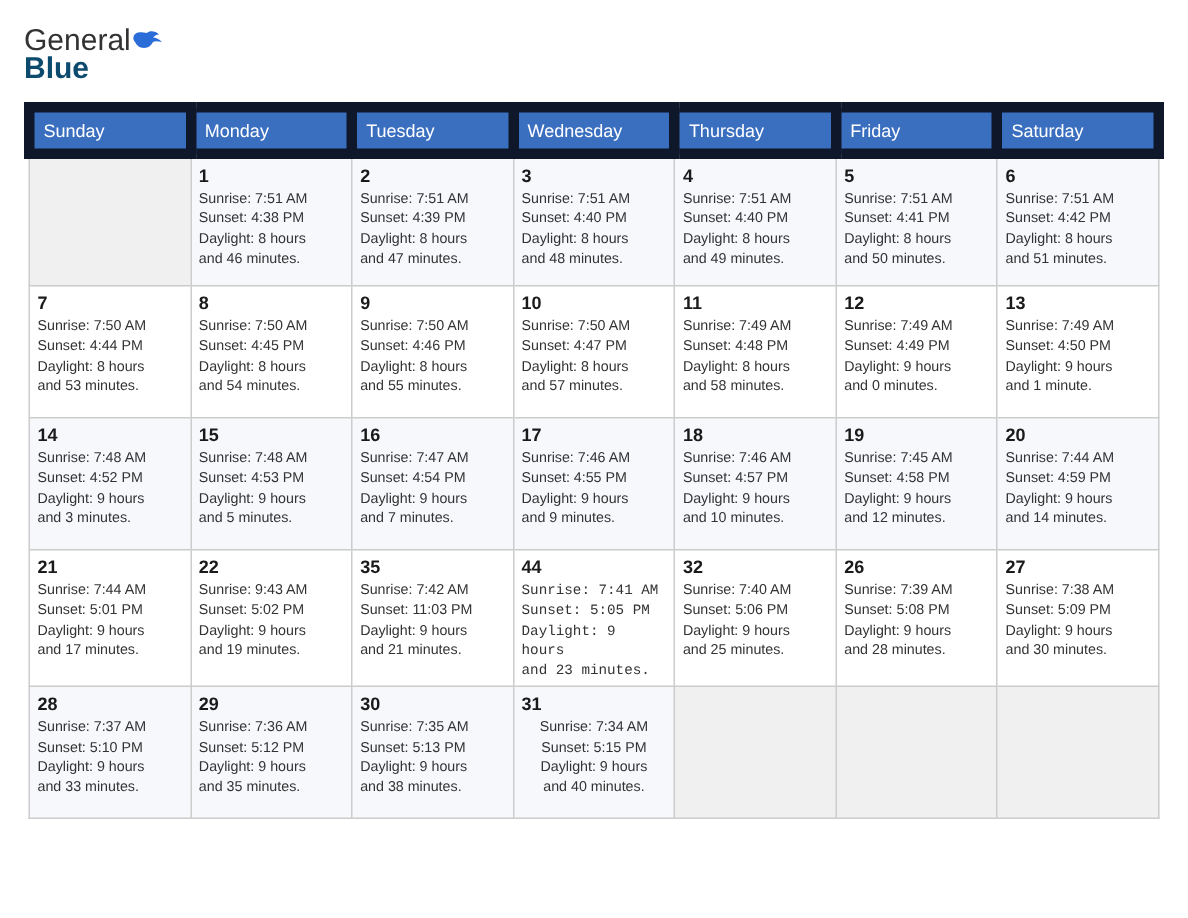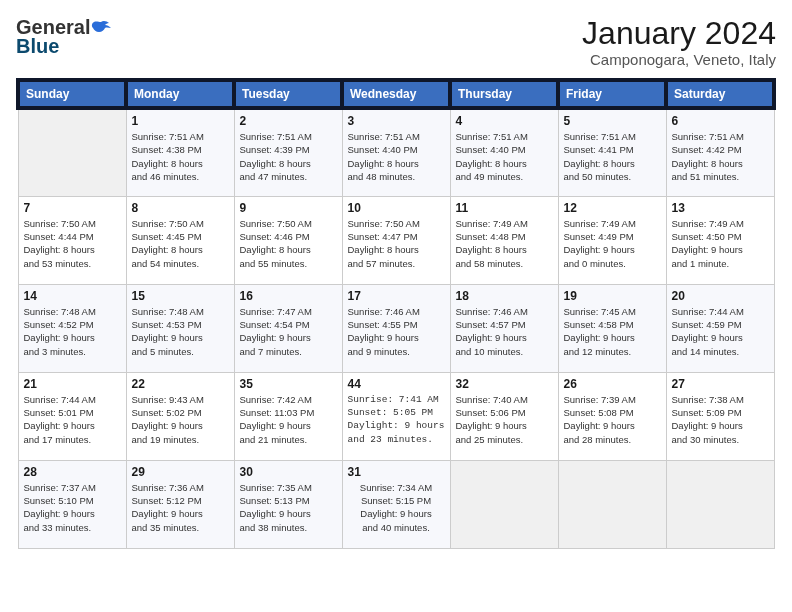--- a/index.html
+++ b/index.html
@@ -41,24 +41,24 @@
     }
     .calendar {
       width: 100%;
       border-collapse: collapse;
       table-layout: fixed;
     }
     .calendar th {
       background: #3a6ebf;
       color: #fff;
       font-size: 12px;
-      font-weight: bold;
+      font-weight: normal;
       padding: 5px 6px;
       text-align: left;
-      border: 4px solid #0f172a;
+      border: 7px solid #0f172a;
     }
     .calendar td {
       border: 1px solid #ccc;
       vertical-align: top;
       padding: 4px 5px;
       font-size: 10px;
       color: #333;
       height: 88px;
       background: #fff;
     }
@@ -84,30 +84,26 @@
       background: #f0f0f0 !important;
     }
   </style>
 </head>
 <body>
 
 <div class="container">
   <div class="header">
     <div class="logo">
       <div style="display:flex;align-items:center;">
-        <span style="font-size:20px;font-weight:bold;color:#333;">General</span>
+        <span style="font-size:20px;font-weight:normal;color:#333;">General</span>
         <svg width="20" height="16" viewBox="0 0 20 16" style="margin:0 1px;">
           <path d="M10 2 C12 0 16 1 18 3 C16 3 15 4 14 5 C16 5 18 6 20 8 C18 8 16 7 14 8 C13 10 11 12 8 12 C5 12 3 10 2 8 C0 6 1 3 3 2 C5 1 8 2 10 2Z" fill="#2a6dd9"></path>
         </svg>
       </div>
       <span style="font-size:20px;font-weight:bold;color:#0c4a6e;margin-top:-4px;">Blue</span>
-    </div>
-    <div class="title-block">
-      <div class="month-title">January 2024</div>
-      <div class="subtitle">Camponogara, Veneto, Italy</div>
     </div>
   </div>
 
   <table class="calendar">
     <thead>
       <tr>
         <th>Sunday</th>
         <th>Monday</th>
         <th>Tuesday</th>
         <th>Wednesday</th>

